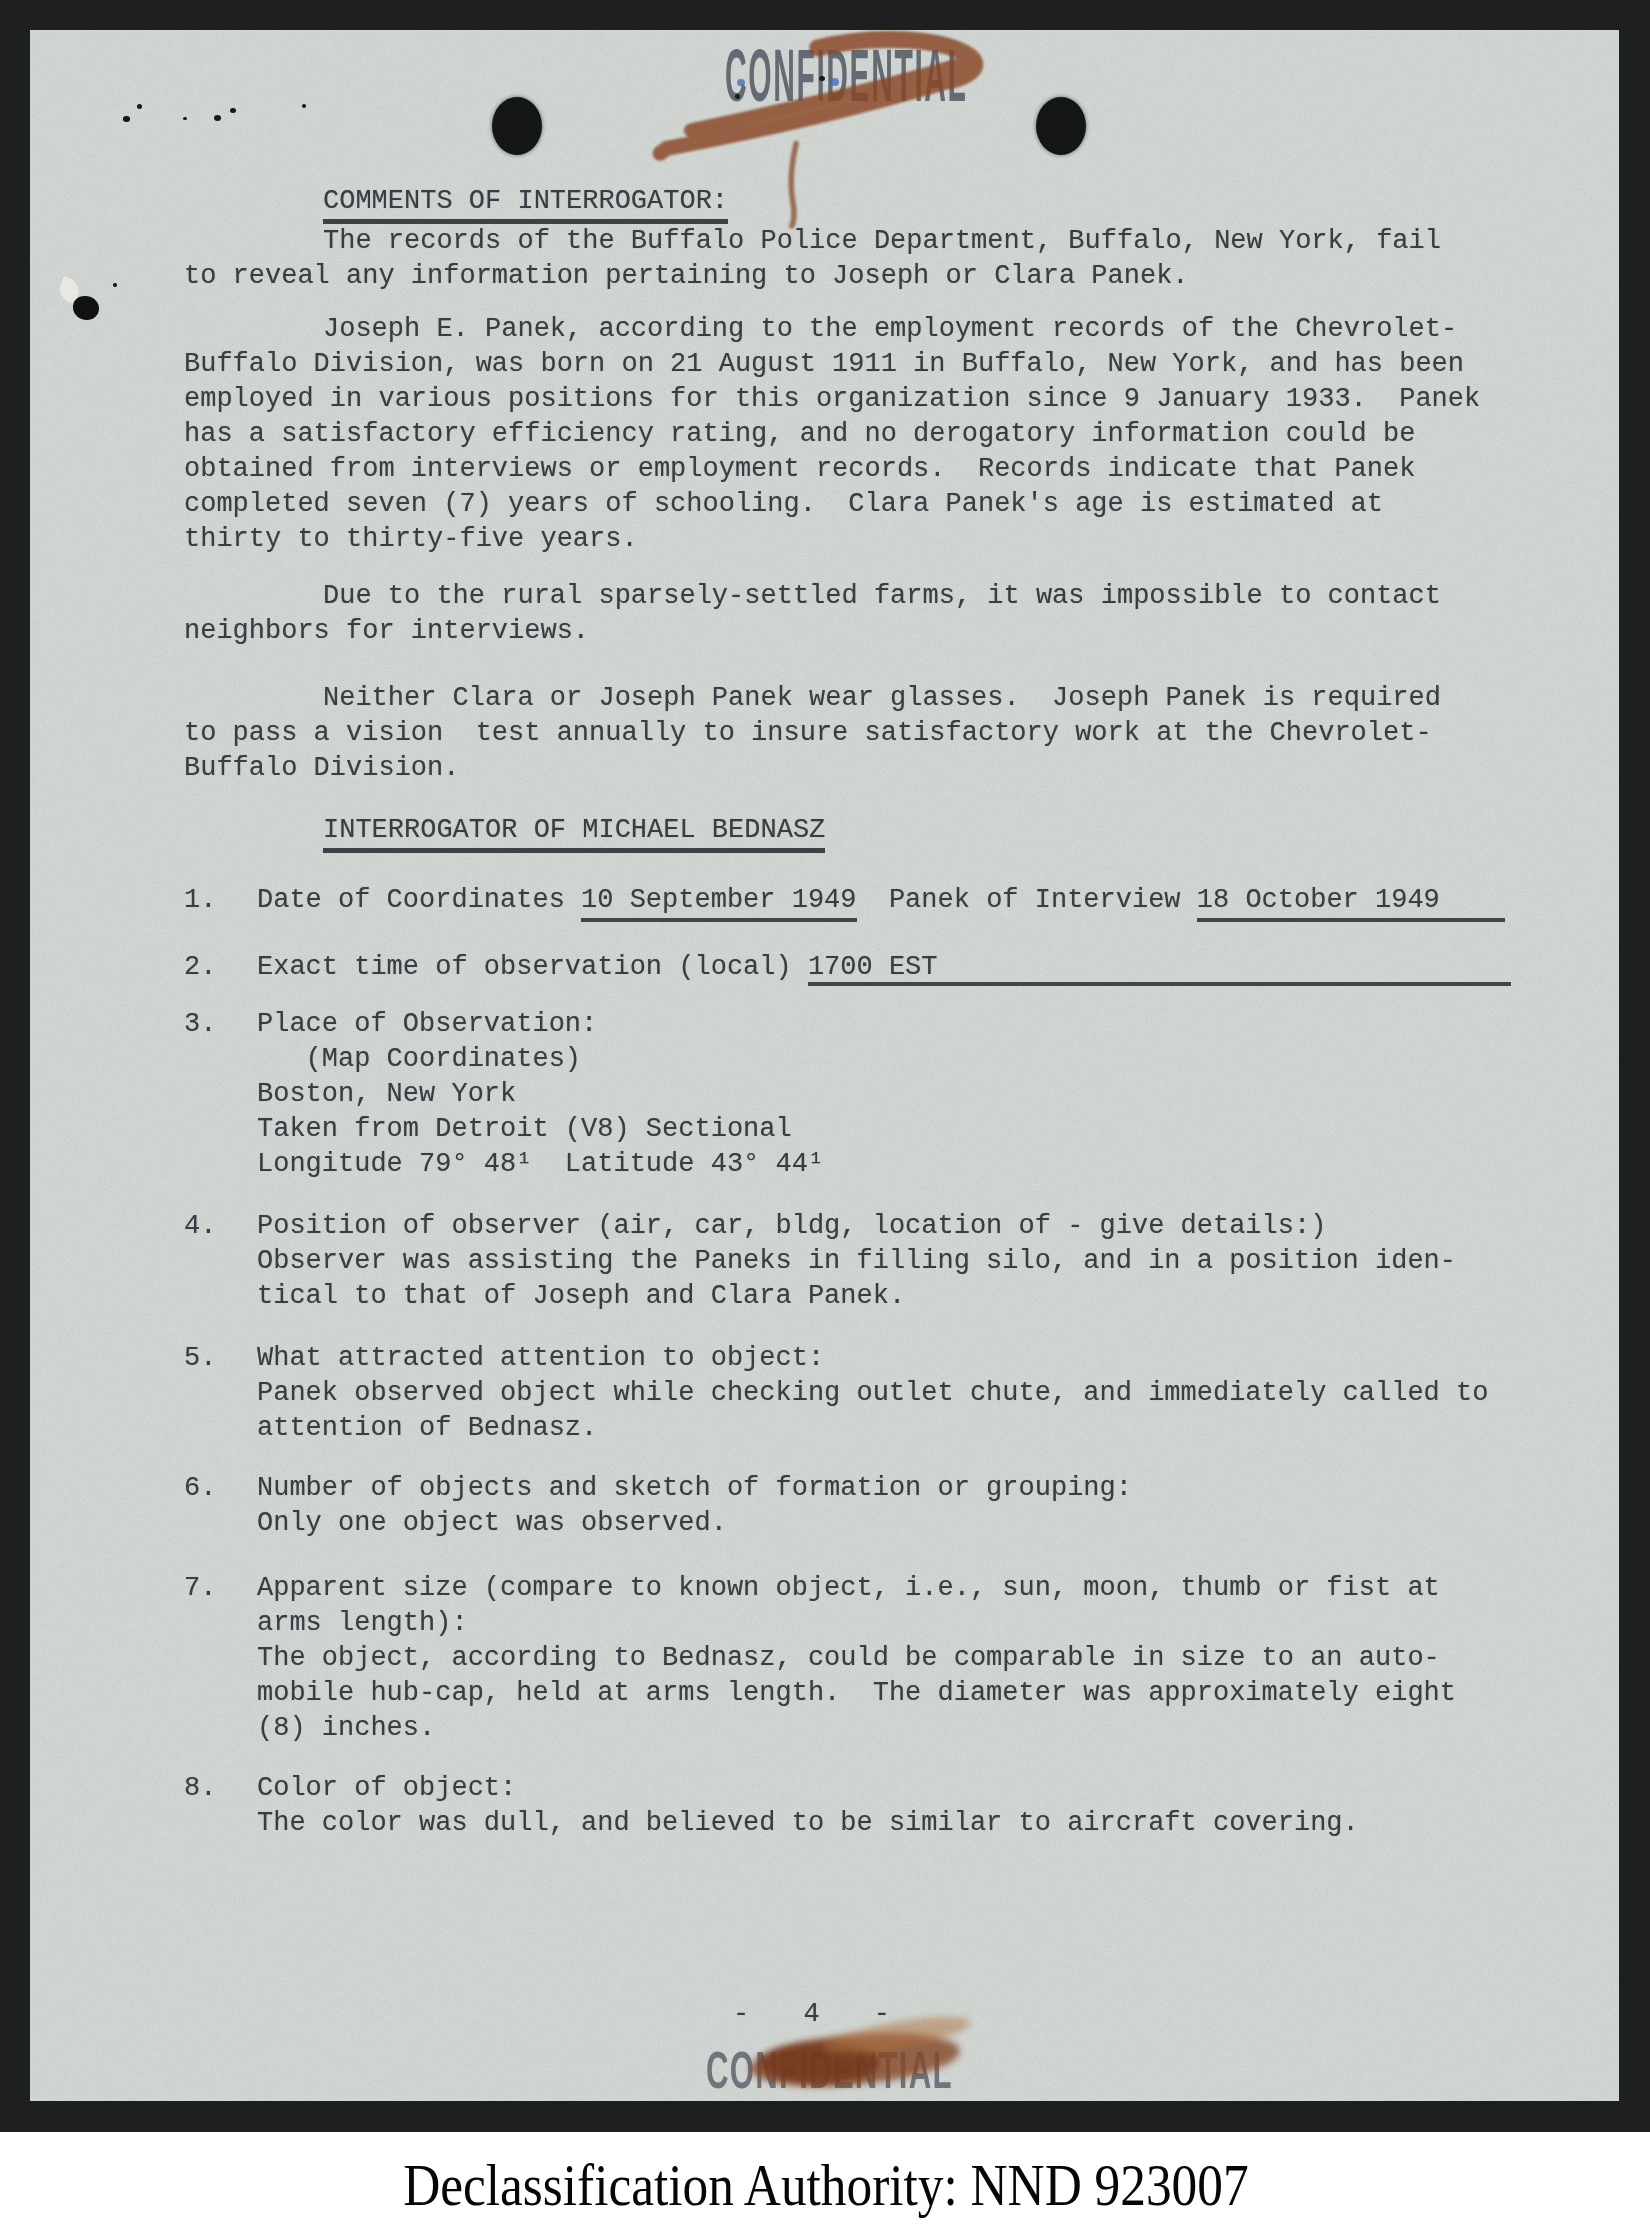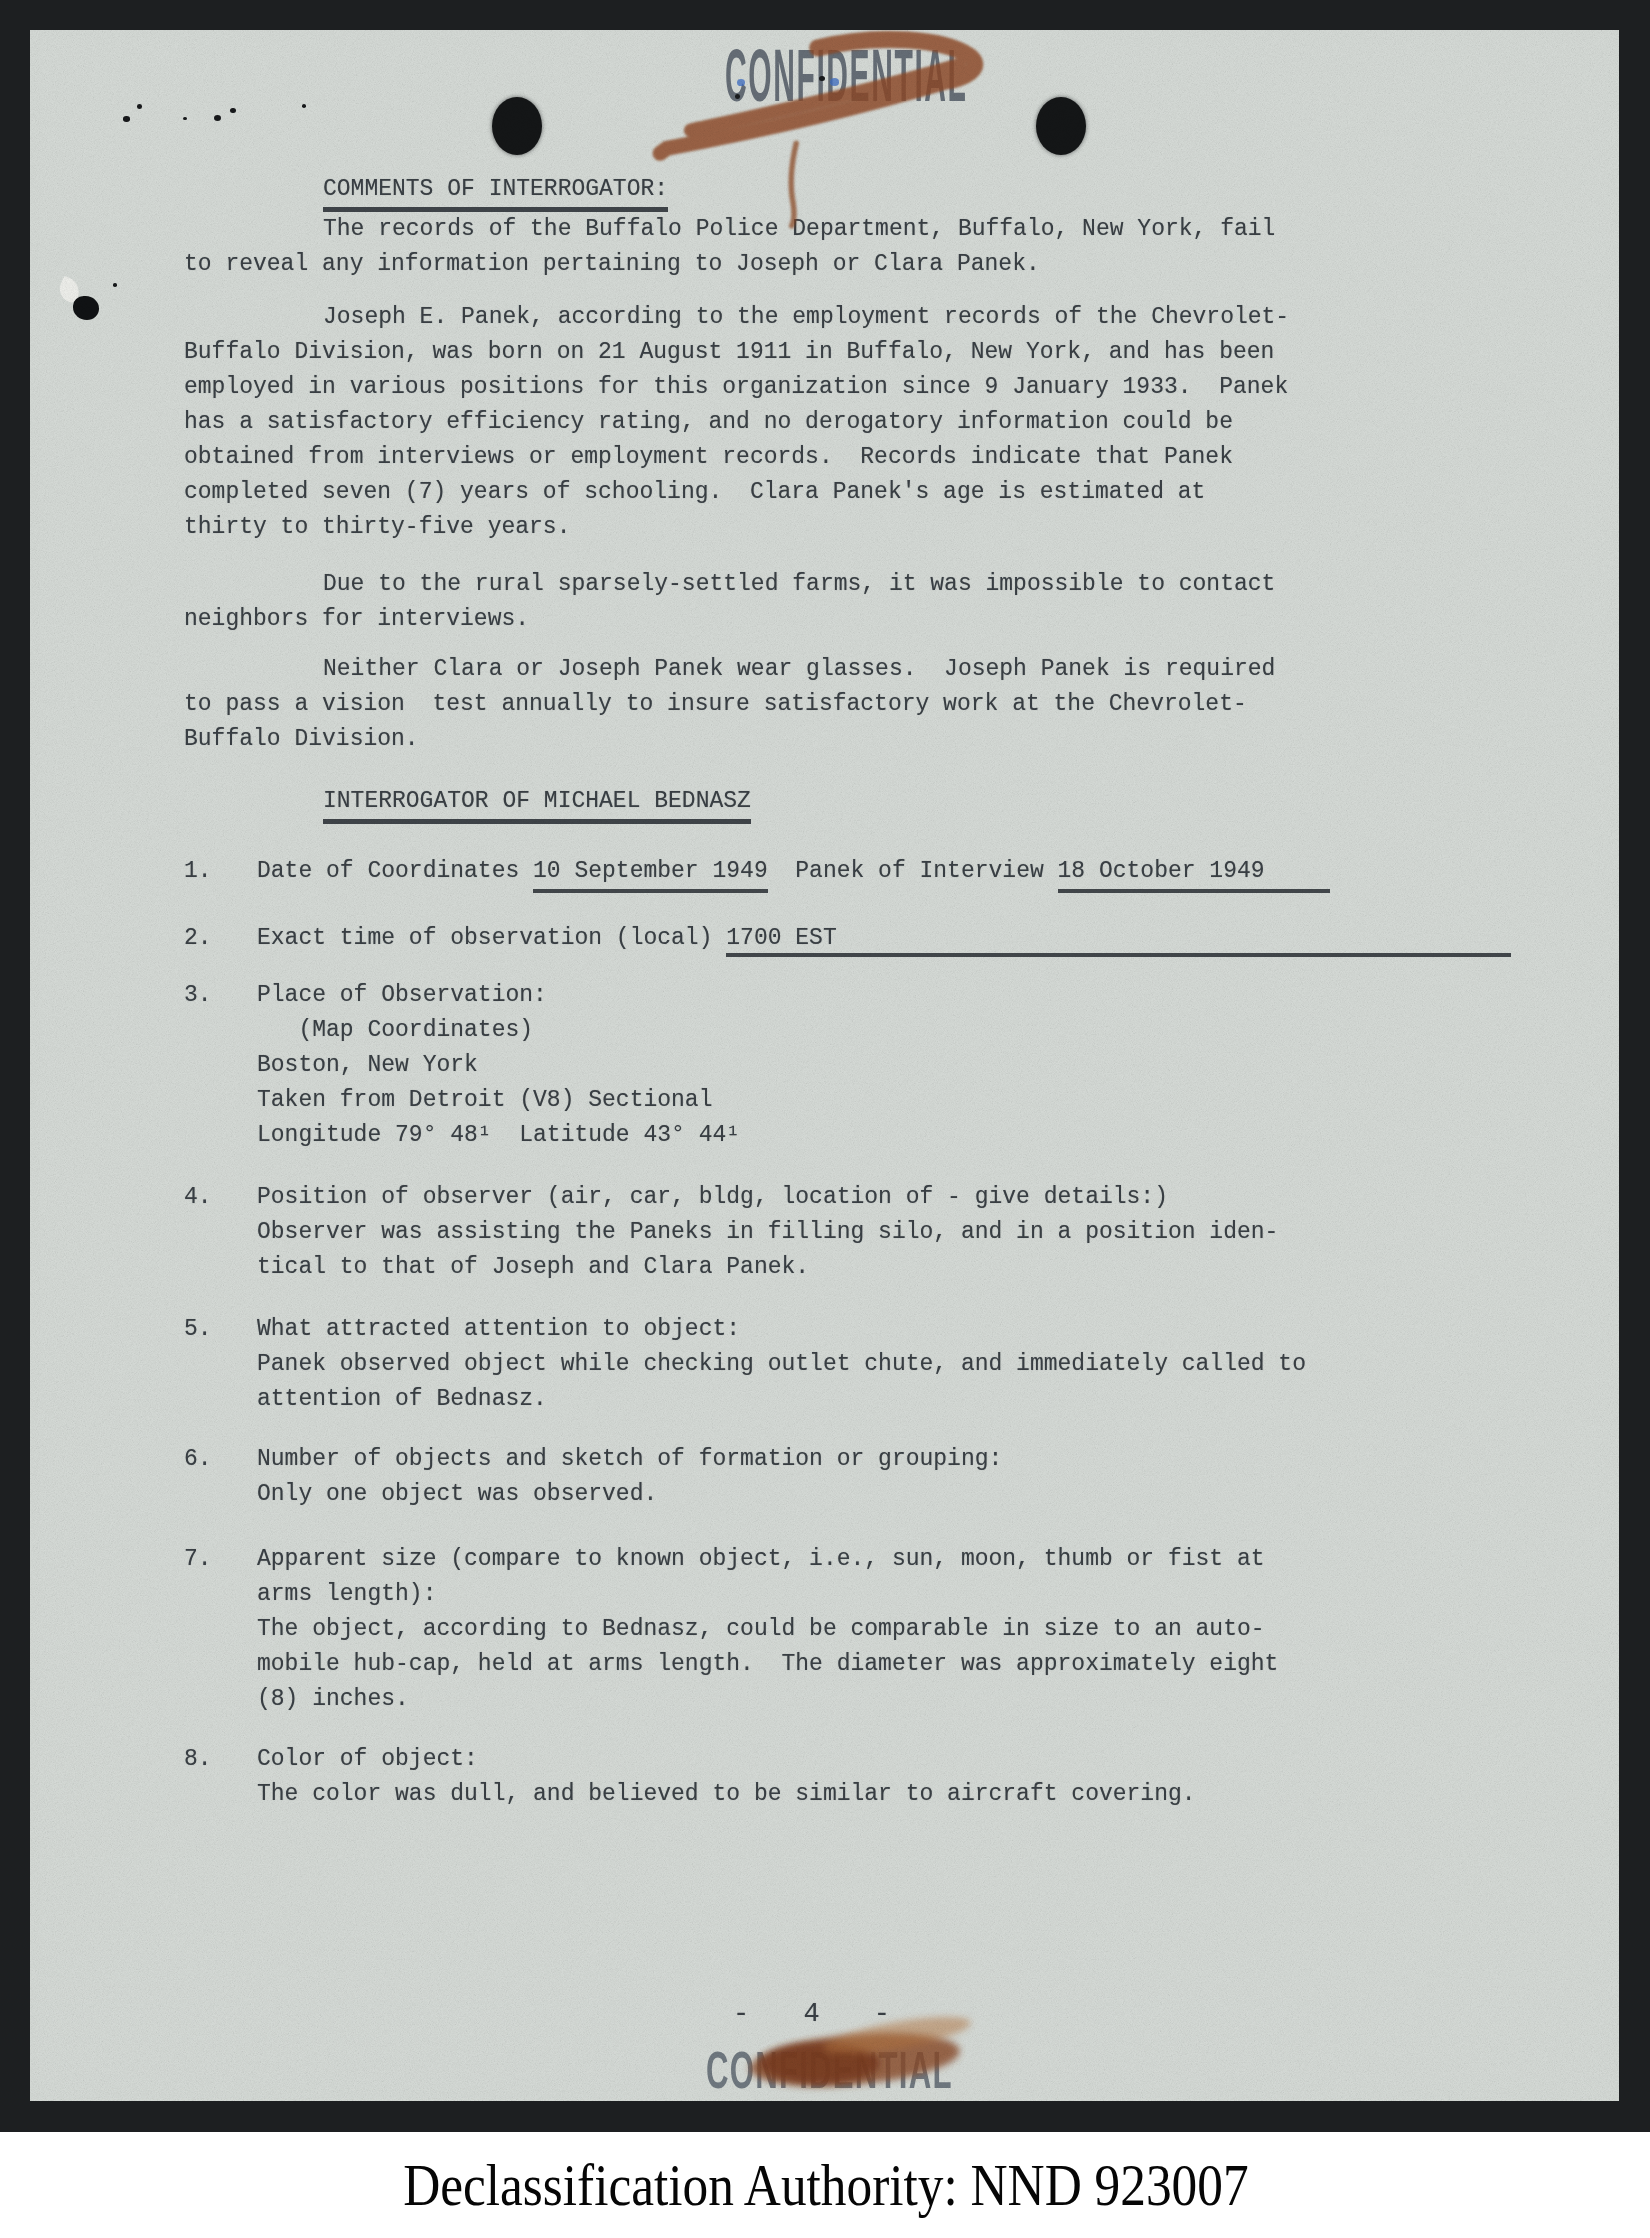--- a/index.html
+++ b/index.html
@@ -10,22 +10,22 @@
     font-family:"Liberation Mono", monospace;
   }
   .paper {
     position:absolute; left:30px; top:30px;
     width:1589px; height:2071px;
     background:#d8ddd9;
     overflow:hidden;
   }
   
   .content {
-    position:absolute; left:154px; top:142px; width:1327px;
-    font-size:23px; line-height:35px;
+    position:absolute; left:154px; top:154px; width:1327px;
+    font-size:27px; line-height:35px;
     color:#3a4045;
     text-shadow:0 0 1px rgba(58,64,69,0.35);
     z-index:2;
   }
   .pre  { white-space:pre-wrap; }
   .indent { text-indent:139px; }
   .hd {
     display:inline-block; margin-left:139px;
     border-bottom:5.5px solid #40454a;
     white-space:pre;
@@ -127,21 +127,21 @@
 to reveal any information pertaining to Joseph or Clara Panek.</div>
     <div class="pre indent" style="margin-top:18px;">Joseph E. Panek, according to the employment records of the Chevrolet-
 Buffalo Division, was born on 21 August 1911 in Buffalo, New York, and has been
 employed in various positions for this organization since 9 January 1933.  Panek
 has a satisfactory efficiency rating, and no derogatory information could be
 obtained from interviews or employment records.  Records indicate that Panek
 completed seven (7) years of schooling.  Clara Panek's age is estimated at
 thirty to thirty-five years.</div>
     <div class="pre indent" style="margin-top:22.4px;">Due to the rural sparsely-settled farms, it was impossible to contact
 neighbors for interviews.</div>
-    <div class="pre indent" style="margin-top:15px;">Neither Clara or Joseph Panek wear glasses.  Joseph Panek is required
+    <div class="pre indent" style="margin-top:32px;">Neither Clara or Joseph Panek wear glasses.  Joseph Panek is required
 to pass a vision  test annually to insure satisfactory work at the Chevrolet-
 Buffalo Division.</div>
 
     <div style="margin-top:27px;">
       <span class="hd">INTERROGATOR OF MICHAEL BEDNASZ</span>
     </div>
 
     <div class="item" style="margin-top:30px;">
       <span class="inum">1.</span>
       <div class="ibody rowline">

